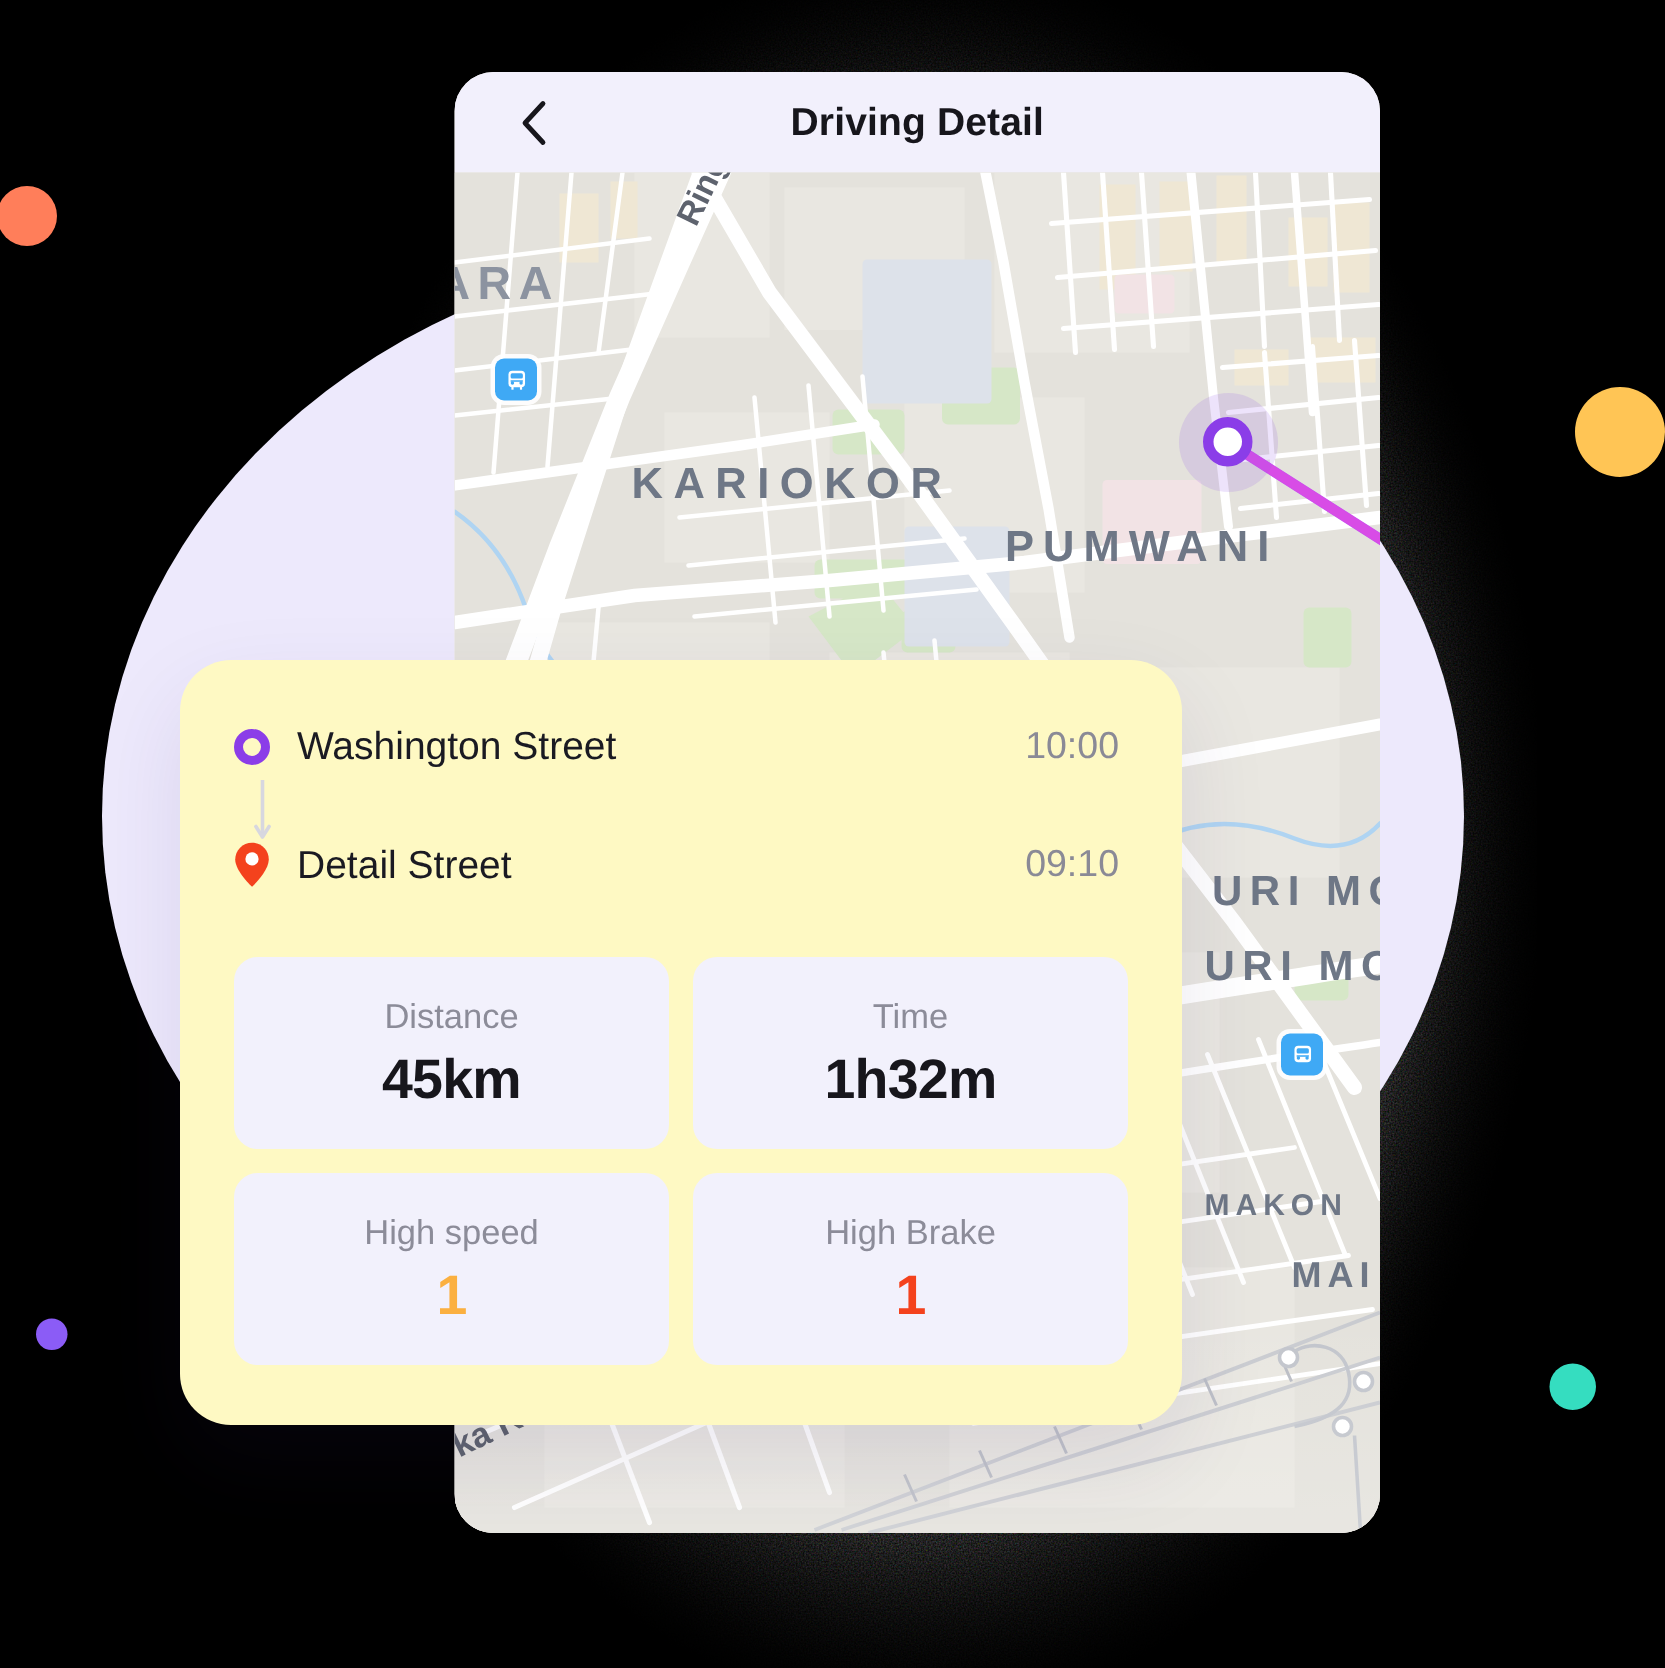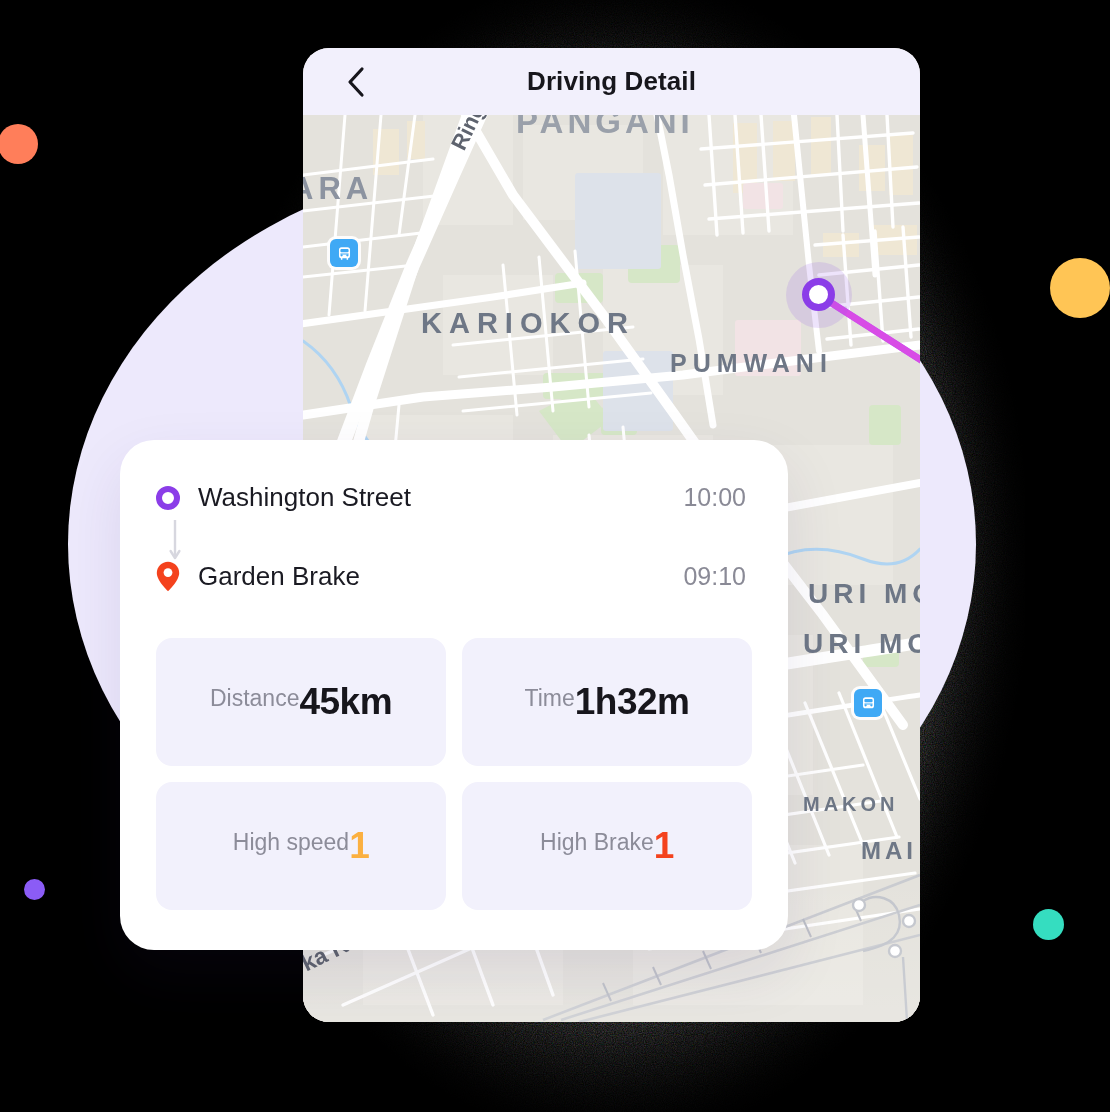--- a/index.html
+++ b/index.html
@@ -120,21 +120,21 @@
   .maplabel {
     position:absolute;
     color:#6E7786;
     font-weight: bold;
     white-space: nowrap;
     font-family: "Liberation Sans", sans-serif;
   }
   .lbl-pangani   { left:213px; top:-12px; font-size:33px; letter-spacing:4px; color:#9AA0AA;}
   .lbl-ara       { left:-12px; top:56px;  font-size:31px; letter-spacing:5px; color:#8C93A0;}
   .lbl-kariokor  { left:118px; top:192px; font-size:29px; letter-spacing:7px;}
-  .lbl-pumwani   { left:367px; top:234px; font-size:25px; letter-spacing:6px;}
+  .lbl-pumwani   { left:367px; top:234px; font-size:29px; letter-spacing:6px;}
   .lbl-muri1     { left:505px; top:463px; font-size:28px; letter-spacing:5px;}
   .lbl-muri2     { left:500px; top:513px; font-size:28px; letter-spacing:5px;}
   .lbl-makon     { left:500px; top:678px; font-size:20px; letter-spacing:4px;}
   .lbl-mai       { left:558px; top:722px; font-size:24px; letter-spacing:4px;}
   .lbl-ringrd {
     left: 143px; top: 28px;
     font-size: 22px; color:#5E636E; font-weight:bold;
     transform: rotate(-64deg);
     transform-origin: left top;
   }
@@ -172,21 +172,21 @@
     box-sizing: border-box;
   }
 
   
   .card {
     position: absolute;
     left: 120px;
     top: 440px;
     width: 668px;
     height: 510px;
-    background: #ffffff;
+    background: #fef9c3;
     border-radius: 34px;
     box-shadow: 0 24px 60px rgba(60,40,110,.10);
   }
   .stop-row {
     position:absolute;
     left: 36px;
     right: 42px;
     display:flex;
     align-items:center;
   }
@@ -218,20 +218,21 @@
     right: 36px;
     display: grid;
     grid-template-columns: 1fr 1fr;
     gap: 16px 16px;
   }
   .tile {
     background: #F2F1FC;
     border-radius: 16px;
     height: 128px;
     display:flex;
+    flex-direction: column;
     align-items:center;
     justify-content:center;
   }
   .tile-label {
     font-size: 23px;
     color: #8C8C99;
     margin-bottom: 8px;
   }
   .tile-value {
     font-size: 37px;
@@ -464,21 +465,20 @@
         </g>
 
         <g fill="none" stroke-linecap="round" stroke-linejoin="round">
           <path d="M516 180 L651 266 L707 381 L845 421" stroke="#C04CF0" stroke-width="7" opacity=".95"></path>
           <path d="M516 180 L651 266" stroke="#D84CE6" stroke-width="6.4"></path>
         </g>
 
         <rect x="0" y="760" width="617" height="147" fill="url(#fade)" opacity=".35"></rect>
       </svg>
 
-      <div class="maplabel lbl-pangani">PANGANI</div>
       <div class="maplabel lbl-ara">ARA</div>
       <div class="maplabel lbl-kariokor">KARIOKOR</div>
       <div class="maplabel lbl-pumwani">PUMWANI</div>
       <div class="maplabel lbl-muri1">URI MOY</div>
       <div class="maplabel lbl-muri2">URI MO</div>
       <div class="maplabel lbl-makon">MAKON</div>
       <div class="maplabel lbl-mai">MAI</div>
       <div class="maplabel lbl-ringrd">Ring Rd N</div>
       <div class="maplabel lbl-kard">ka Rd</div>
 
@@ -528,21 +528,21 @@
       </svg>
     </span>
 
     <div class="stop-row r2">
       <span class="stop-icon">
         <svg width="24" height="31" viewBox="0 0 24 31">
           <path d="M12 0.8 C 5.8 0.8 0.8 5.8 0.8 12 C 0.8 19.8 12 30.2 12 30.2 C 12 30.2 23.2 19.8 23.2 12 C 23.2 5.8 18.2 0.8 12 0.8 Z" fill="#F4421D"></path>
           <circle cx="12" cy="11.6" r="4.4" fill="#ffffff"></circle>
         </svg>
       </span>
-      <span class="stop-name">Garden Brake</span>
+      <span class="stop-name">Detail Street</span>
       <span class="stop-time">09:10</span>
     </div>
 
     <div class="tiles">
       <div class="tile">
         <div class="tile-label">Distance</div>
         <div class="tile-value">45km</div>
       </div>
       <div class="tile">
         <div class="tile-label">Time</div>

